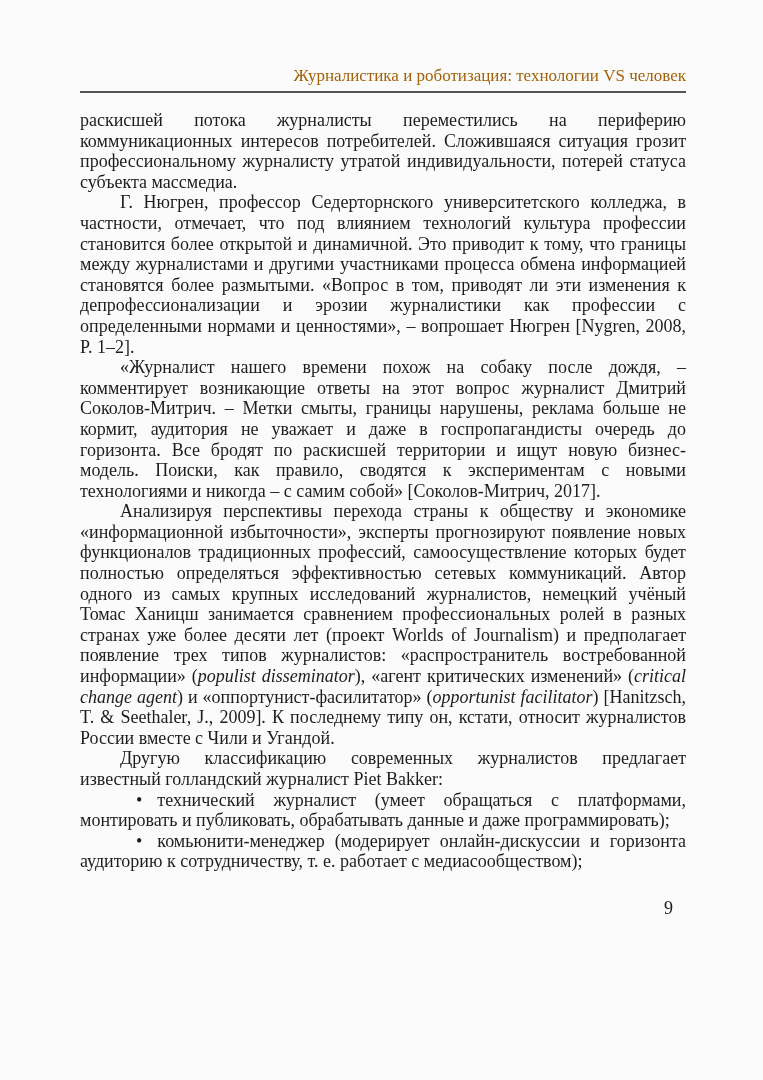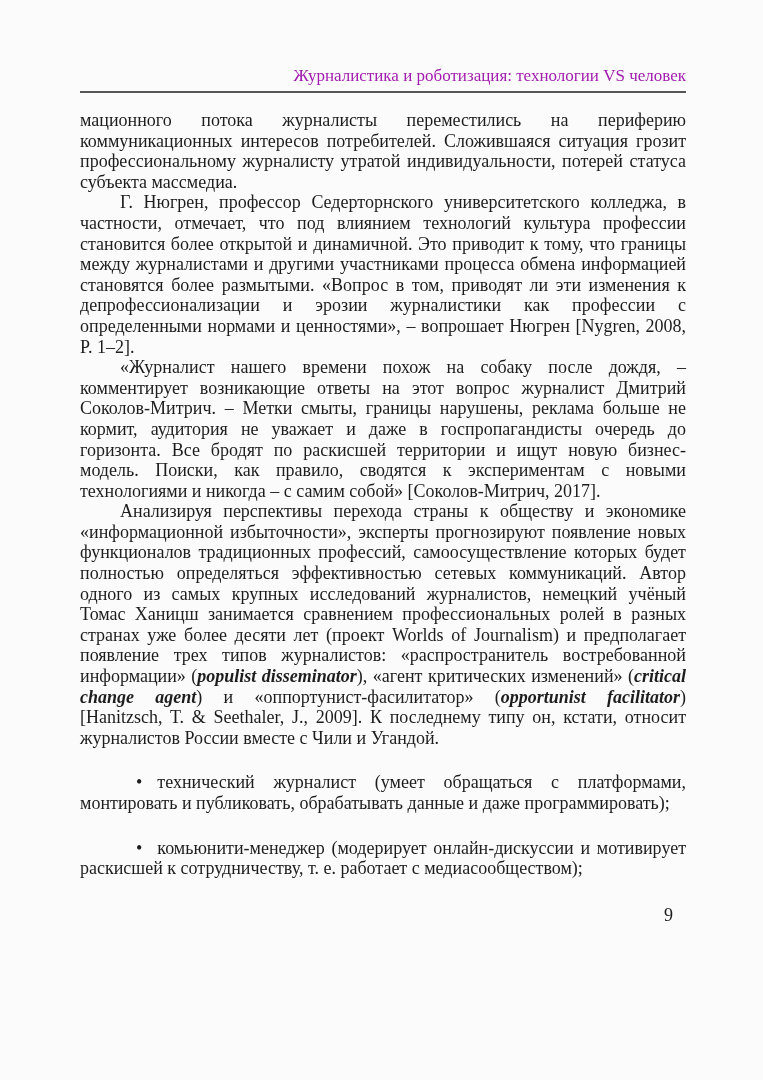--- a/index.html
+++ b/index.html
@@ -16,67 +16,68 @@
     width: 763px;
     height: 1080px;
     padding: 66px 77px 0 80px;
   }
   .running-header {
     text-align: right;
     font-size: 17px;
     line-height: 20px;
     padding-bottom: 5px;
     border-bottom: 2px solid #565656;
-    color: #a21caf;
+    color: #a16207;
   }
   .body-text {
     margin-top: 17px;
     font-size: 18px;
     line-height: 20.6px;
     text-align: justify;
   }
   p.para { text-indent: 40px; }
   p.para.no-indent { text-indent: 0; }
-  p.bullet { text-indent: 56px; margin-top: 24px; }
+  p.bullet { text-indent: 56px; }
   .bullet-mark {
     display: inline;
     margin-right: 15px;
   }
-  .bi { font-weight: bold; font-style: italic; margin-top: 32px; }
+  .bi { font-weight: normal; font-style: italic; margin-top: 32px; }
   .page-number {
     margin-top: 26px;
     padding-right: 13px;
     text-align: right;
     font-size: 18px;
     line-height: 21px;
   }
 </style>
 </head>
 <body>
 
 <div class="page">
 
   <div class="running-header">
     <span>Журналистика и роботизация: технологии VS человек</span>
   </div>
 
   <div class="body-text">
 
-    <p class="para no-indent">мационного потока журналисты переместились на периферию коммуникационных интересов потребителей. Сложившаяся ситуация грозит профессиональному журналисту утратой индивидуальности, потерей статуса субъекта массмедиа.</p>
+    <p class="para no-indent">раскисшей потока журналисты переместились на периферию коммуникационных интересов потребителей. Сложившаяся ситуация грозит профессиональному журналисту утратой индивидуальности, потерей статуса субъекта массмедиа.</p>
 
     <p class="para">Г. Нюгрен, профессор Седерторнского университетского колледжа, в частности, отмечает, что под влиянием технологий культура профессии становится более открытой и динамичной. Это приводит к тому, что границы между журналистами и другими участниками процесса обмена информацией становятся более размытыми. «Вопрос в том, приводят ли эти изменения к депрофессионализации и эрозии журналистики как профессии с определенными нормами и ценностями», – вопрошает Нюгрен [Nygren, 2008, P. 1–2].</p>
 
     <p class="para">«Журналист нашего времени похож на собаку после дождя, – комментирует возникающие ответы на этот вопрос журналист Дмитрий Соколов-Митрич. – Метки смыты, границы нарушены, реклама больше не кормит, аудитория не уважает и даже в госпропагандисты очередь до горизонта. Все бродят по раскисшей территории и ищут новую бизнес-модель. Поиски, как правило, сводятся к экспериментам с новыми технологиями и никогда – с самим собой» [Соколов-Митрич, 2017].</p>
 
     <p class="para"><span>Анализируя перспективы перехода страны к обществу и экономике «информационной избыточности», эксперты прогнозируют появление новых функционалов традиционных профессий, самоосуществление которых будет полностью определяться эффективностью сетевых коммуникаций. Автор одного из самых крупных исследований журналистов, немецкий учёный Томас Ханицш занимается сравнением профессиональных ролей в разных странах уже более десяти лет (проект Worlds of Journalism) и предполагает появление трех типов журналистов: «распространитель востребованной информации» (</span><span class="bi">populist disseminator</span><span>), «агент критических изменений» (</span><span class="bi">critical change agent</span><span>) и «оппортунист-фасилитатор» (</span><span class="bi">opportunist facilitator</span><span>) [Hanitzsch, T. &amp; Seethaler, J., 2009]. К последнему типу он, кстати, относит журналистов России вместе с Чили и Угандой.</span></p>
 
+    <p class="para">Другую классификацию современных журналистов предлагает известный голландский журналист Piet Bakker:</p>
 
     <p class="bullet"><span class="bullet-mark">•</span><span>технический журналист (умеет обращаться с платформами, монтировать и публиковать, обрабатывать данные и даже программировать);</span></p>
 
-    <p class="bullet"><span class="bullet-mark">•</span><span>комьюнити-менеджер (модерирует онлайн-дискуссии и мотивирует раскисшей к сотрудничеству, т. е. работает с медиасообществом);</span></p>
+    <p class="bullet"><span class="bullet-mark">•</span><span>комьюнити-менеджер (модерирует онлайн-дискуссии и горизонта аудиторию к сотрудничеству, т. е. работает с медиасообществом);</span></p>
 
 
 
   </div>
 
   <div class="page-number">9</div>
 
 </div>
 
 </body></html>

